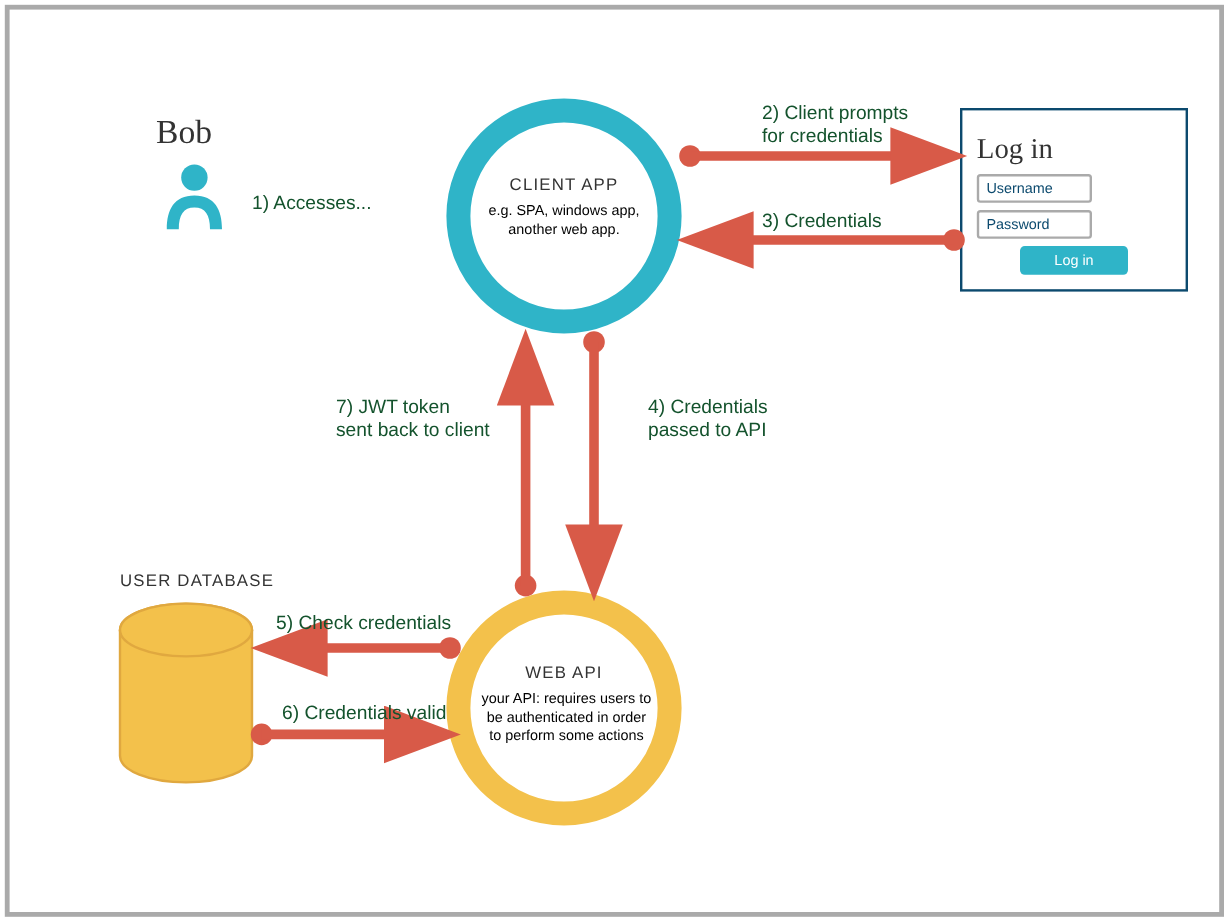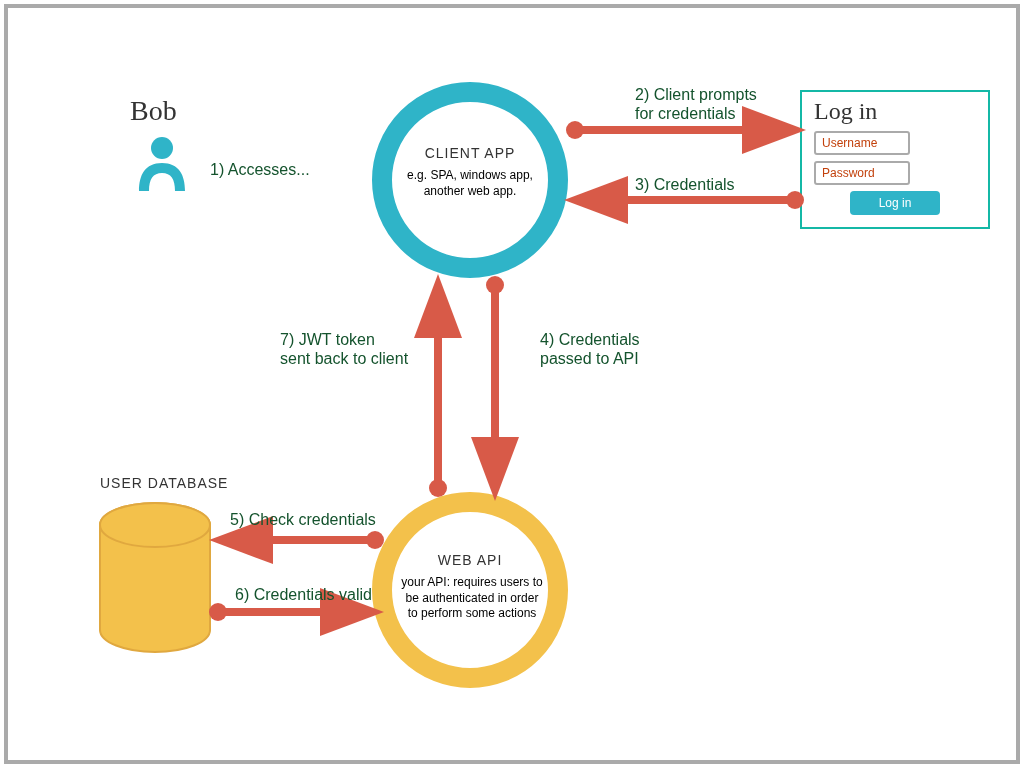--- a/index.html
+++ b/index.html
@@ -44,34 +44,34 @@
   }
   .node-sub {
     font-size: 12px;
     color: #000000;
     text-align: center;
     line-height: 1.3;
   }
   .login-card {
     left: 800px; top: 90px;
     width: 190px;
-    border: 2px solid #14b8a6;
-    padding: 6px 12px 12px 12px;
+    border: 2px solid #0c4a6e;
+    padding: 20px 12px 12px 12px;
     box-sizing: border-box;
   }
   .login-title {
     font-family: Georgia, "Times New Roman", serif;
     font-size: 24px;
     margin-bottom: 6px;
   }
   .login-input {
     border: 2px solid #aaa;
     padding: 3px 6px;
     font-size: 12px;
-    color: #c2410c;
+    color: #0c4a6e;
     margin-bottom: 6px;
     width: 80px;
     border-radius: 3px;
   }
   .login-btn {
     background: #2fb4c8;
     color: #fff;
     border-radius: 4px;
     width: 90px;
     text-align: center;

